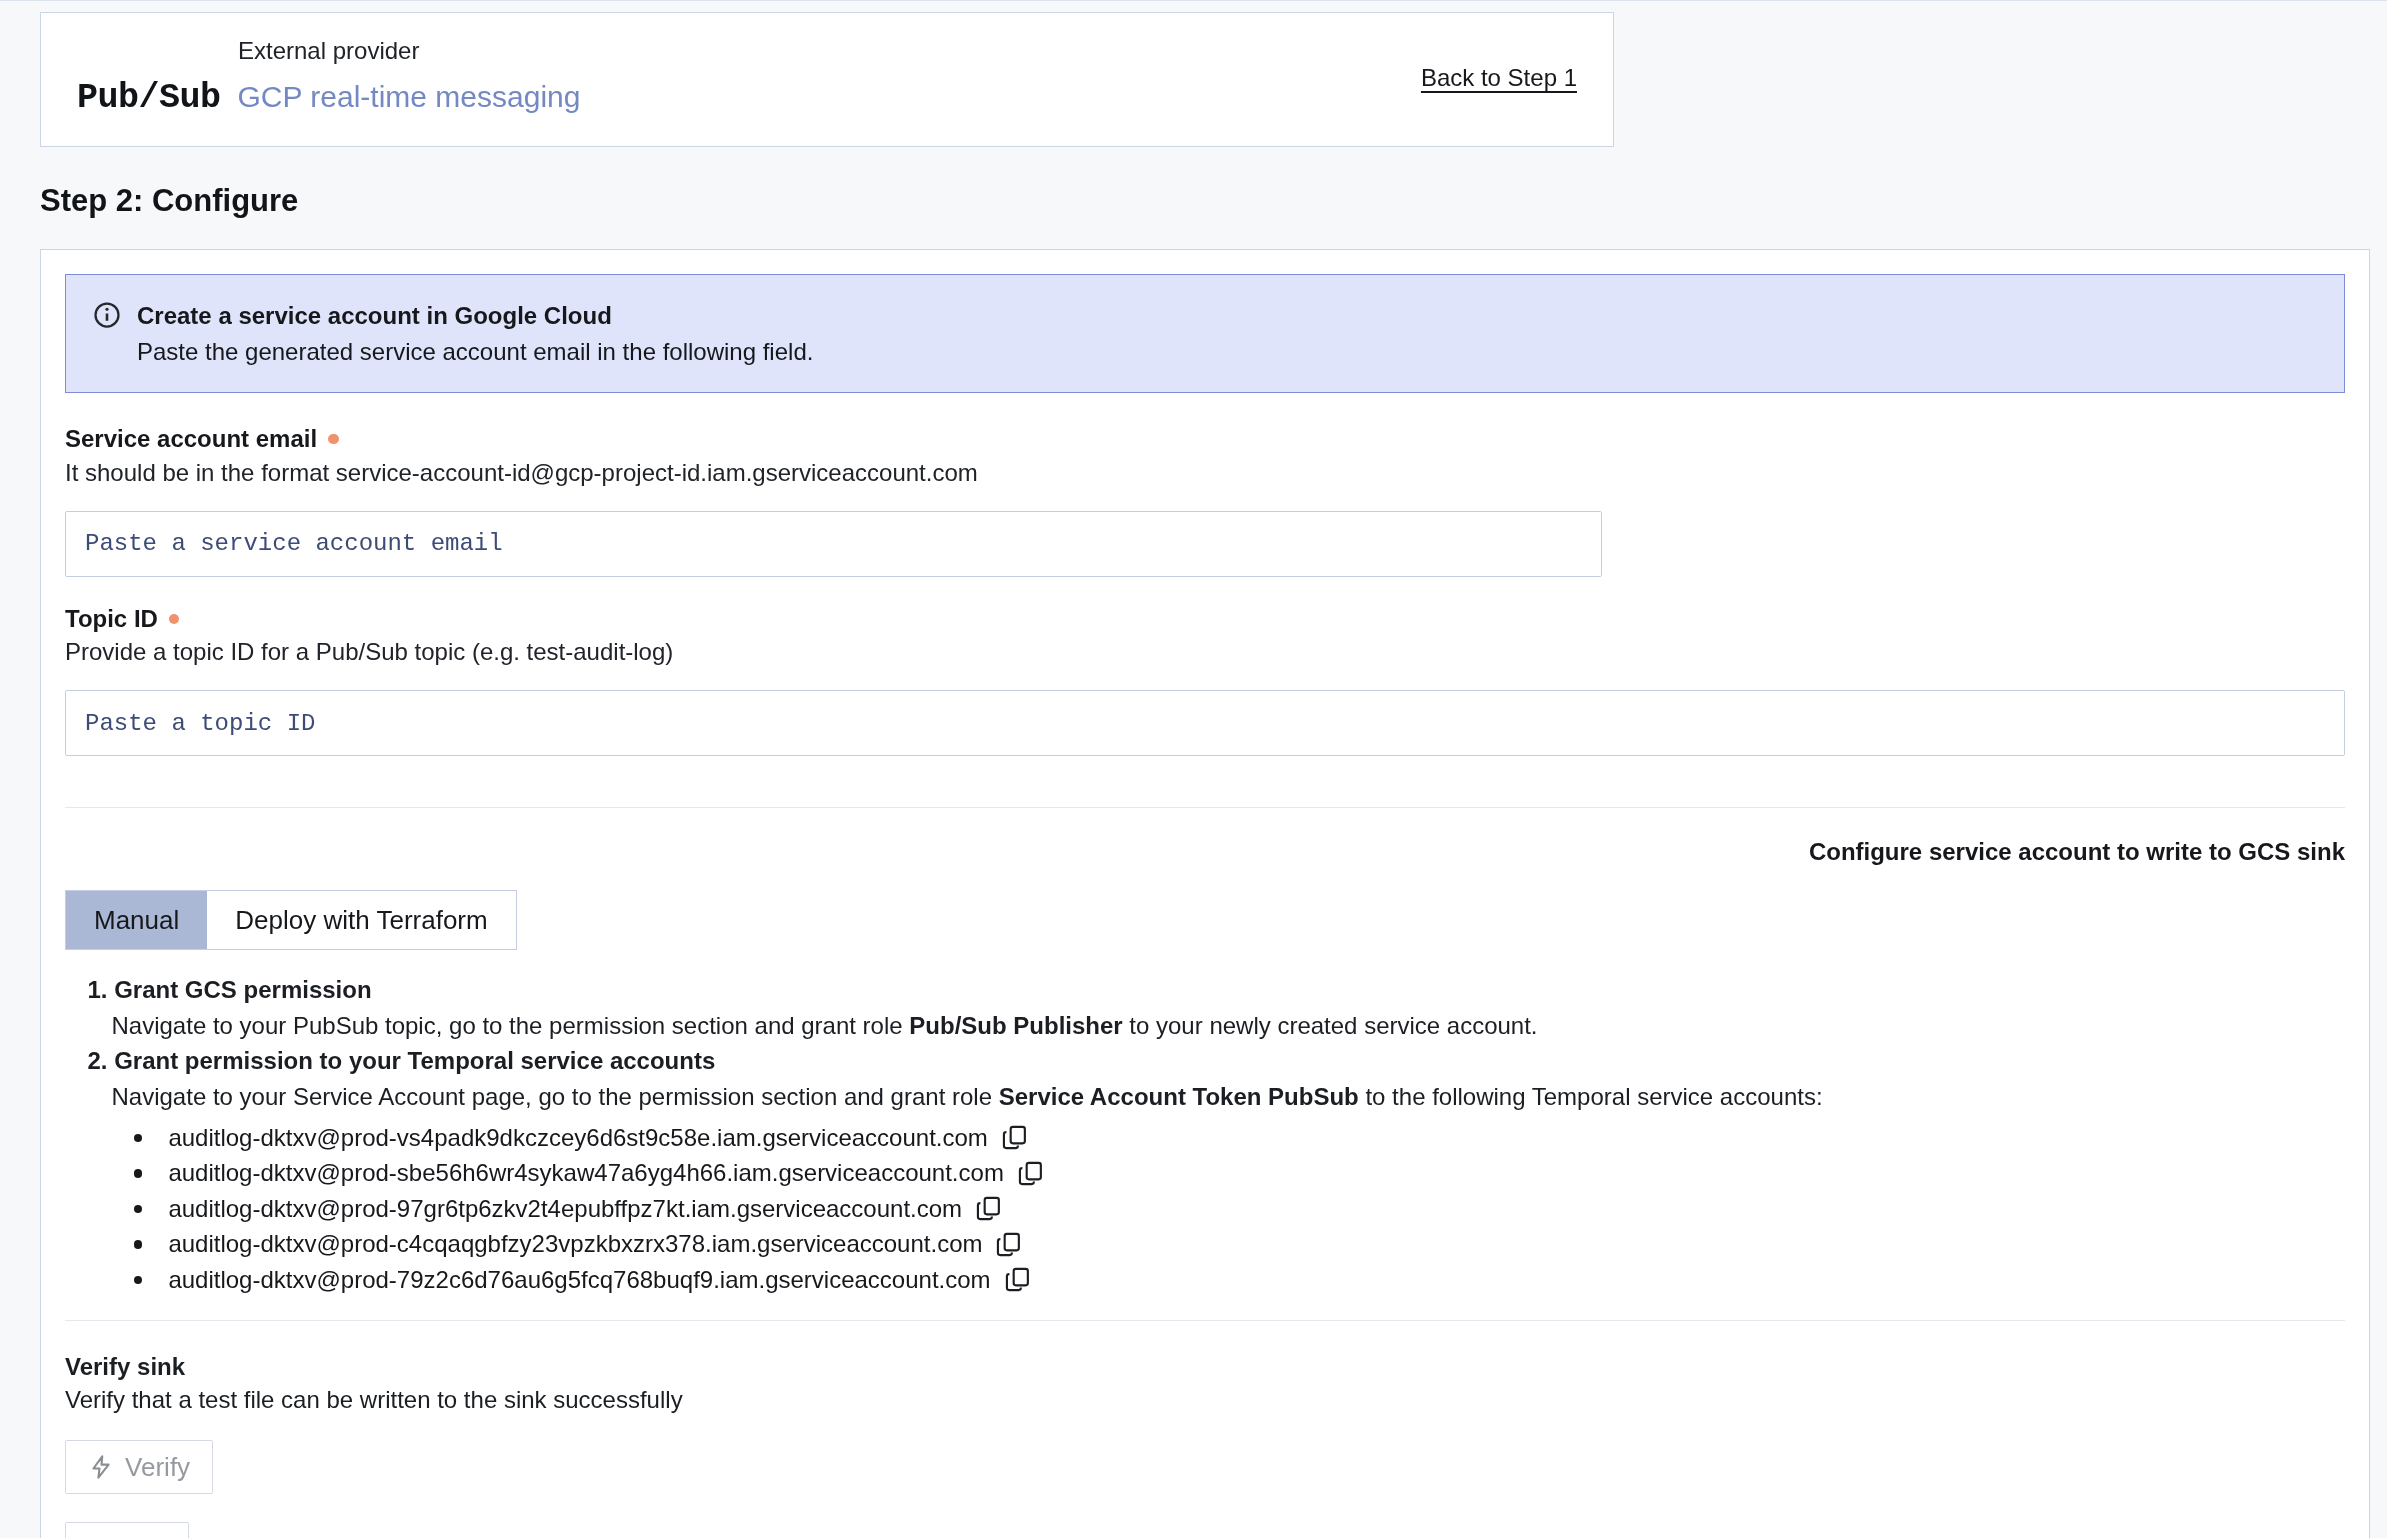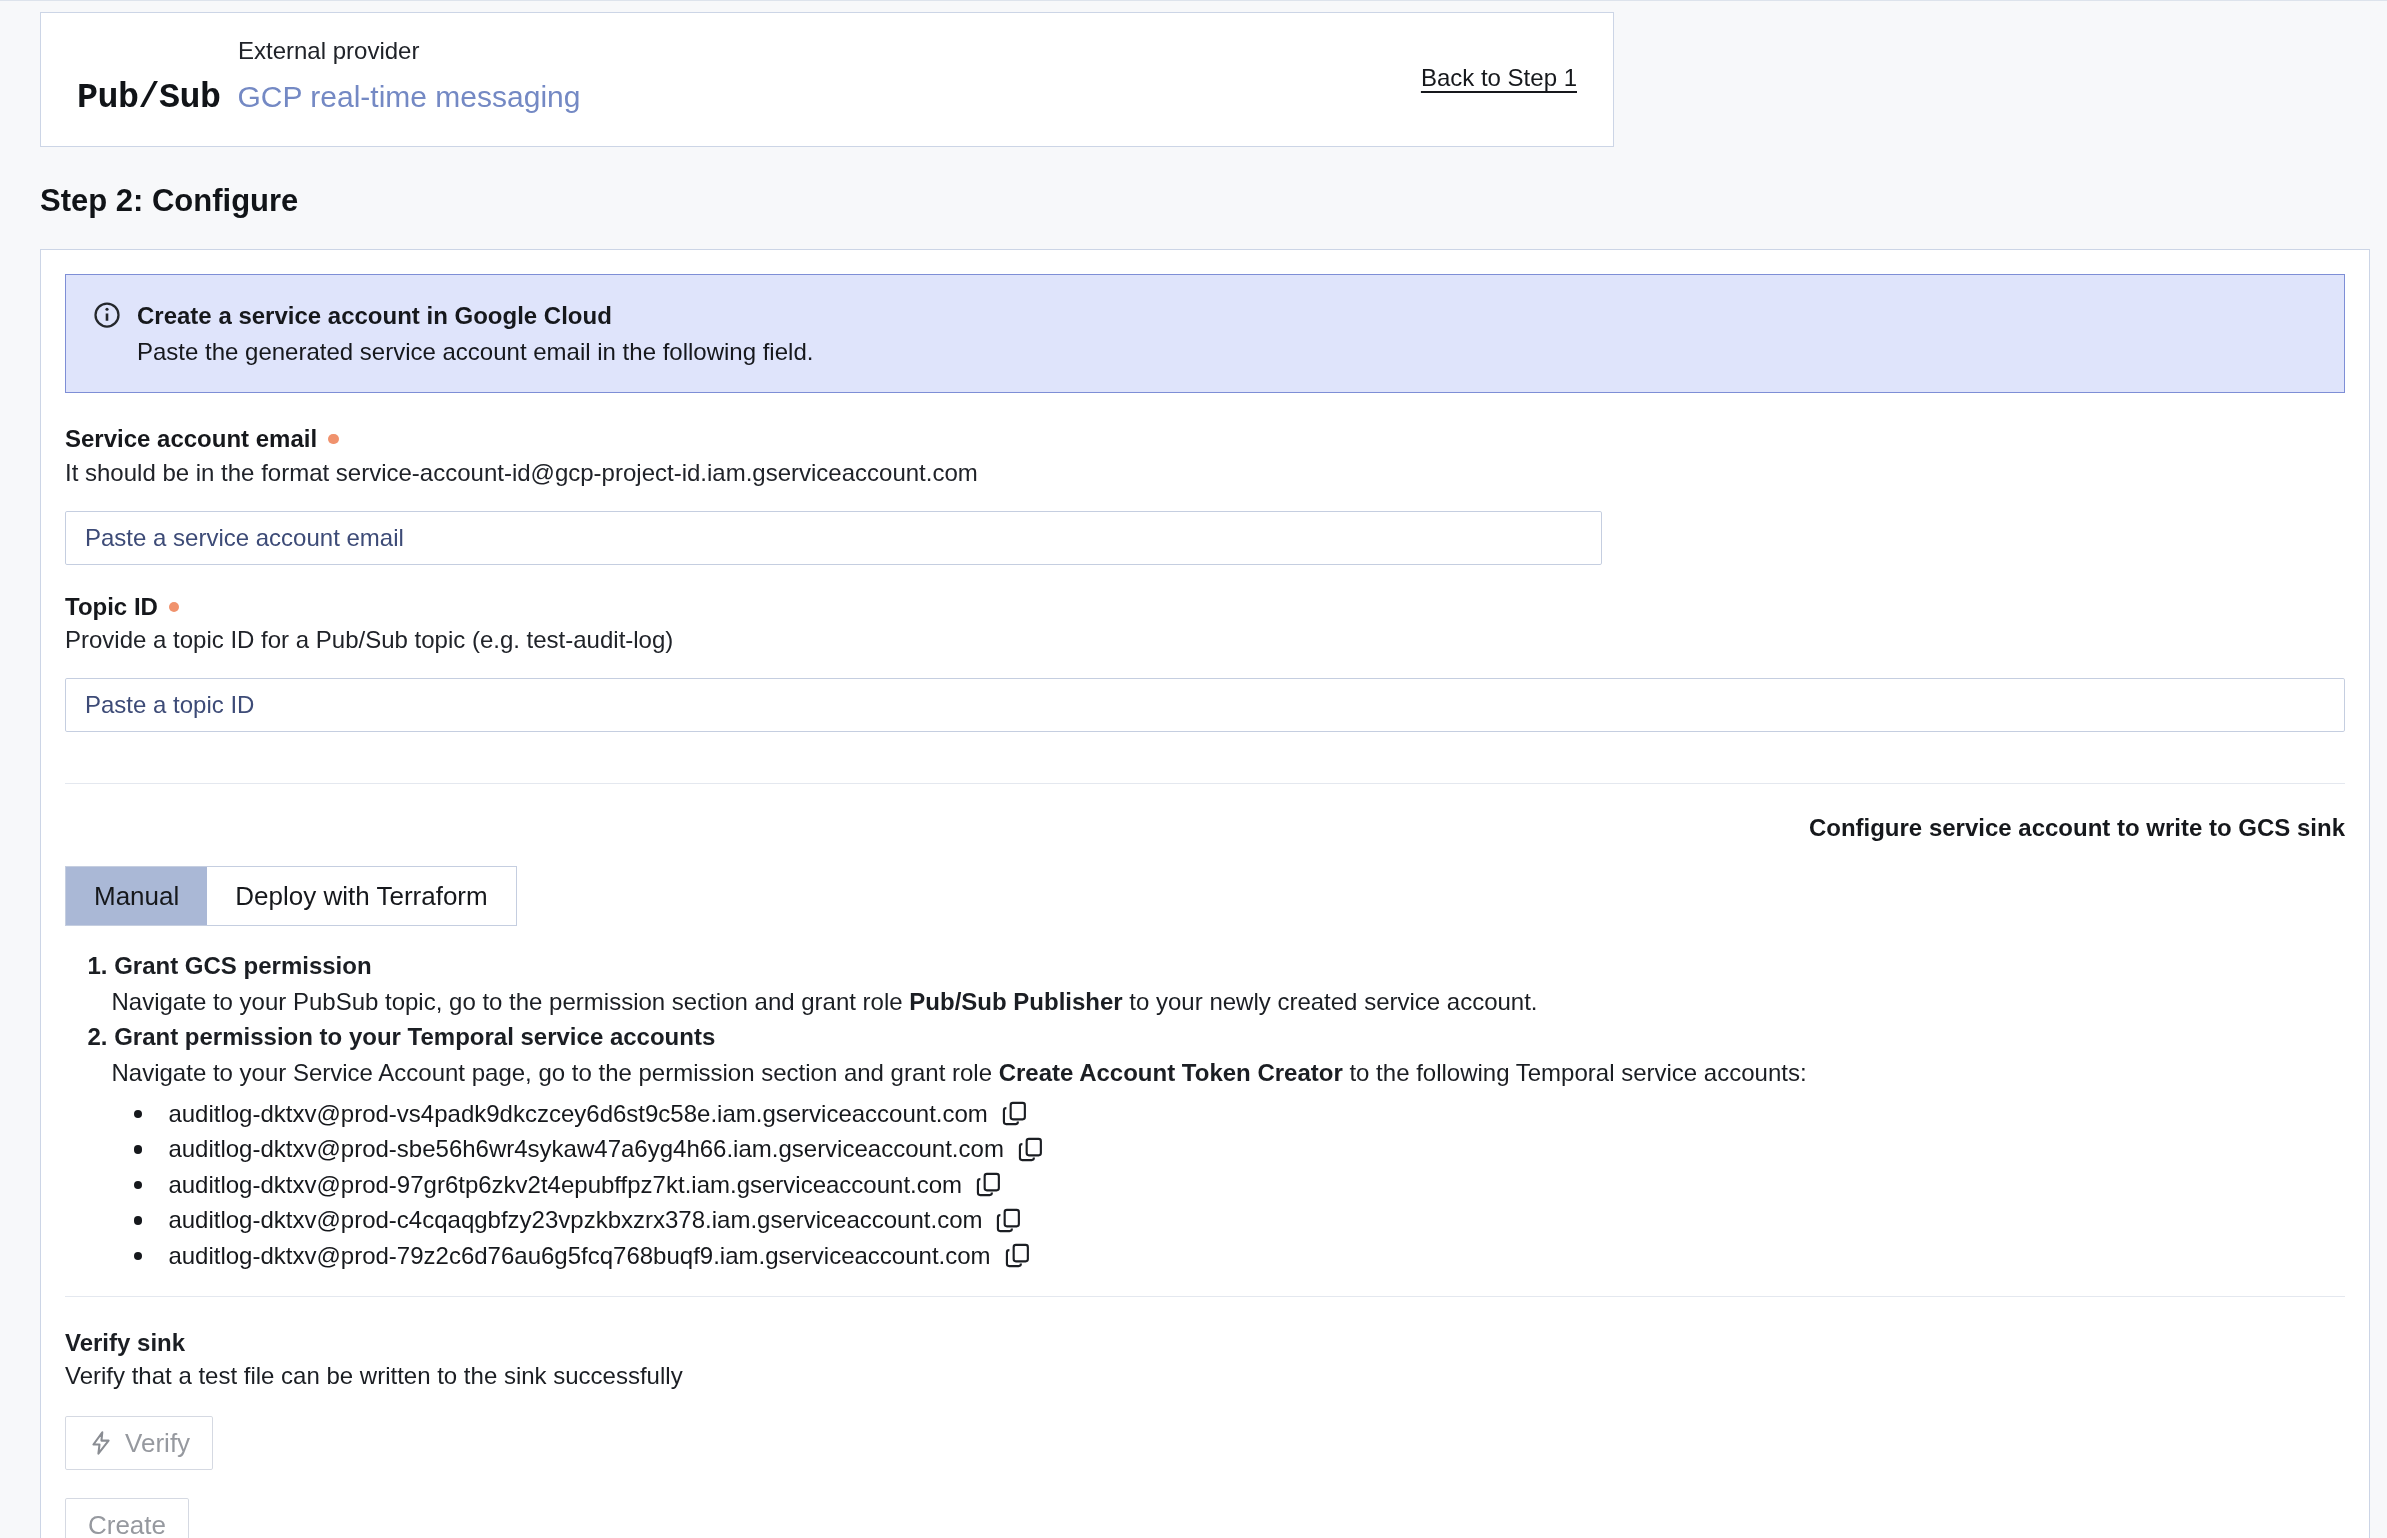--- a/index.html
+++ b/index.html
@@ -73,27 +73,27 @@
   .field-label-row { display: flex; align-items: center; gap: 11.2px; line-height: 28px; }
   .field-label { font-weight: 700; font-size: 24px; color: #16181c; }
   .required-dot {
     width: 10.3px; height: 10.3px; border-radius: 50%;
     background: #f0926d; display: inline-block;
   }
   .field-helper { margin-top: 5.6px; line-height: 28px; color: #202329; }
   .text-input {
     display: block;
     margin-top: 24px;
-    height: 54px;
+    height: 66px;
     width: 100%;
     border: 1.9px solid #c5cee0;
     border-radius: 1.9px;
     background: #ffffff;
     padding: 12px 19px;
-    font-family: Liberation Sans, sans-serif;
+    font-family: Liberation Mono, monospace;
     font-size: 24px;
     color: #1b1e23;
     outline: none;
   }
   .text-input::placeholder { color: #3d4b77; opacity: 1; }
   .text-input.email-width { width: 1537px; }
 
   .divider { border: none; border-top: 1.9px solid #e4e8ef; margin-top: 51px; }
 
   
@@ -218,21 +218,21 @@
     <div class="step-title-row">
       <span class="step-number">1.</span>
       <span class="step-title">Grant GCS permission</span>
     </div>
     <div class="step-body"><span>Navigate to your PubSub topic, go to the permission section and grant role </span><span class="bold">Pub/Sub Publisher</span><span> to your newly created service account.</span></div>
 
     <div class="step-title-row">
       <span class="step-number">2.</span>
       <span class="step-title">Grant permission to your Temporal service accounts</span>
     </div>
-    <div class="step-body"><span>Navigate to your Service Account page, go to the permission section and grant role </span><span class="bold">Create Account Token Creator</span><span> to the following Temporal service accounts:</span></div>
+    <div class="step-body"><span>Navigate to your Service Account page, go to the permission section and grant role </span><span class="bold">Service Account Token PubSub</span><span> to the following Temporal service accounts:</span></div>
 
     <ul class="sa-list">
   <li class="sa-item">
     <span class="sa-bullet"></span>
     <span class="sa-email">auditlog-dktxv@prod-vs4padk9dkczcey6d6st9c58e.iam.gserviceaccount.com</span>
     <button class="copy-btn">
       <svg width="27" height="27" viewBox="0 0 24 24" fill="none" stroke="currentColor" stroke-width="1.9" stroke-linejoin="round">
         <rect x="8.6" y="2.6" width="12.6" height="14.6" rx="2"></rect>
         <path d="M4.8 7.2 H4.6 A2 2 0 0 0 2.6 9.2 V19.4 A2 2 0 0 0 4.6 21.4 H13 A2 2 0 0 0 15 19.4 V19.2"></path>
       </svg>

